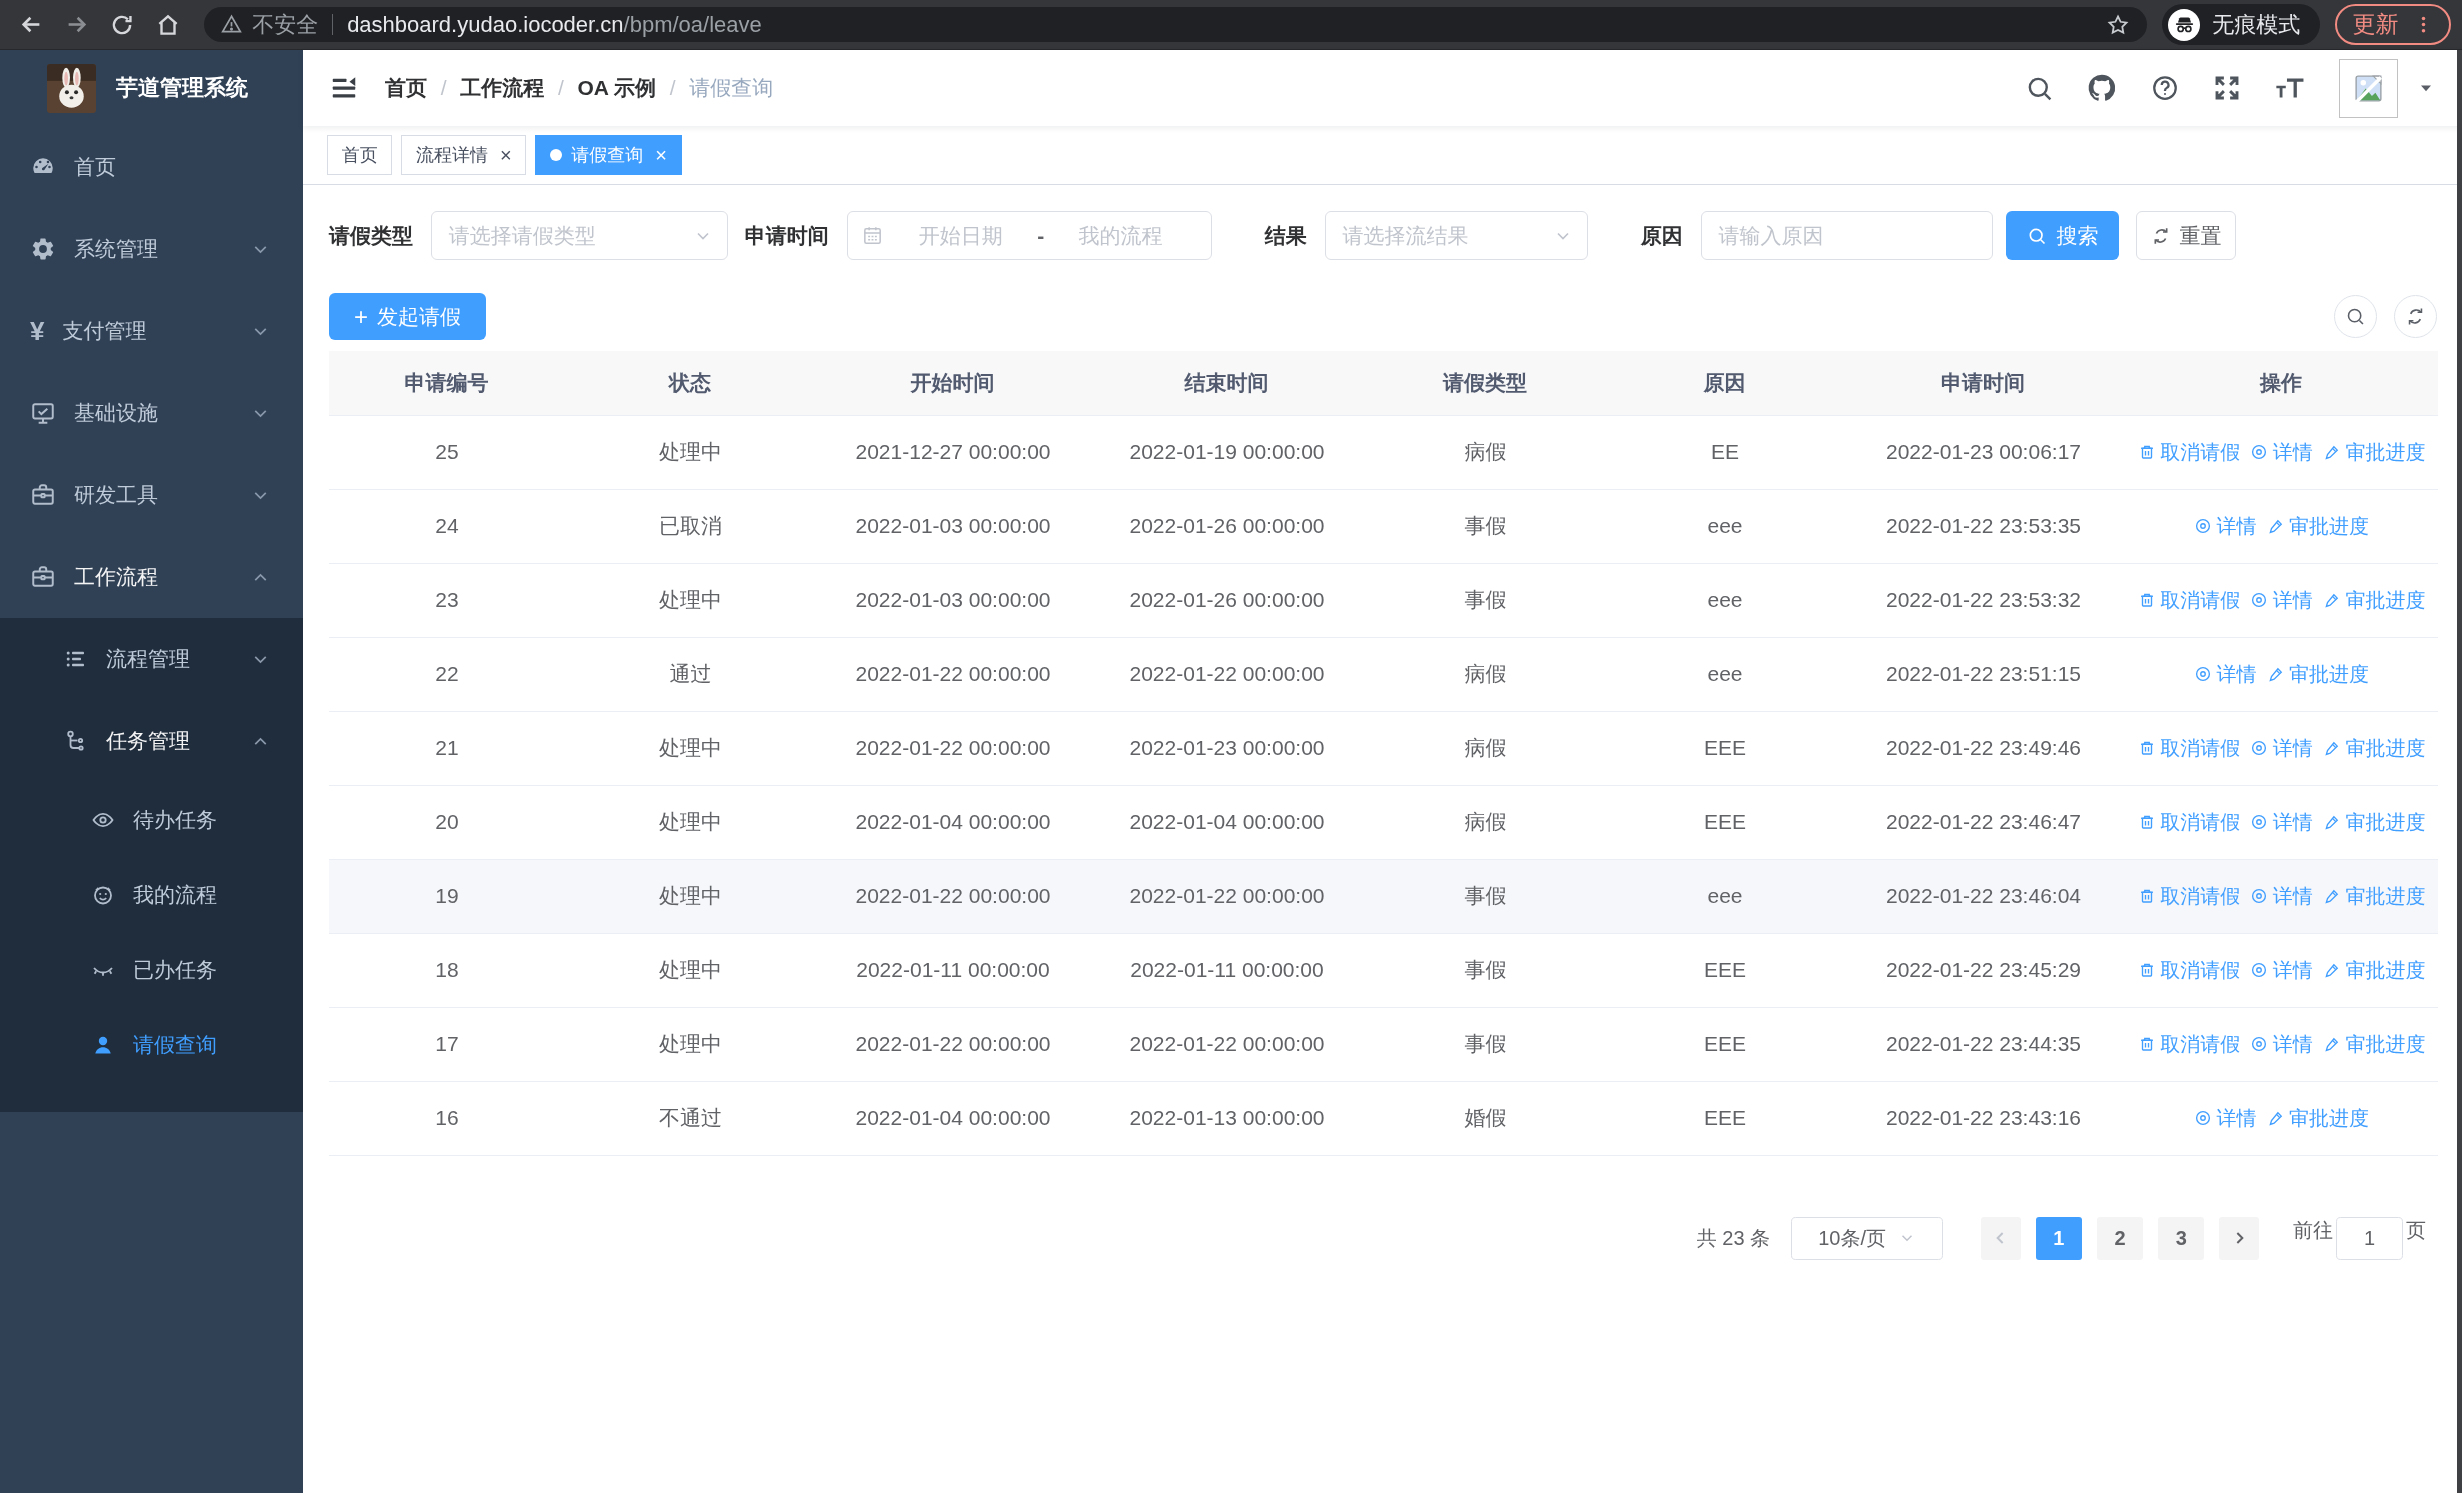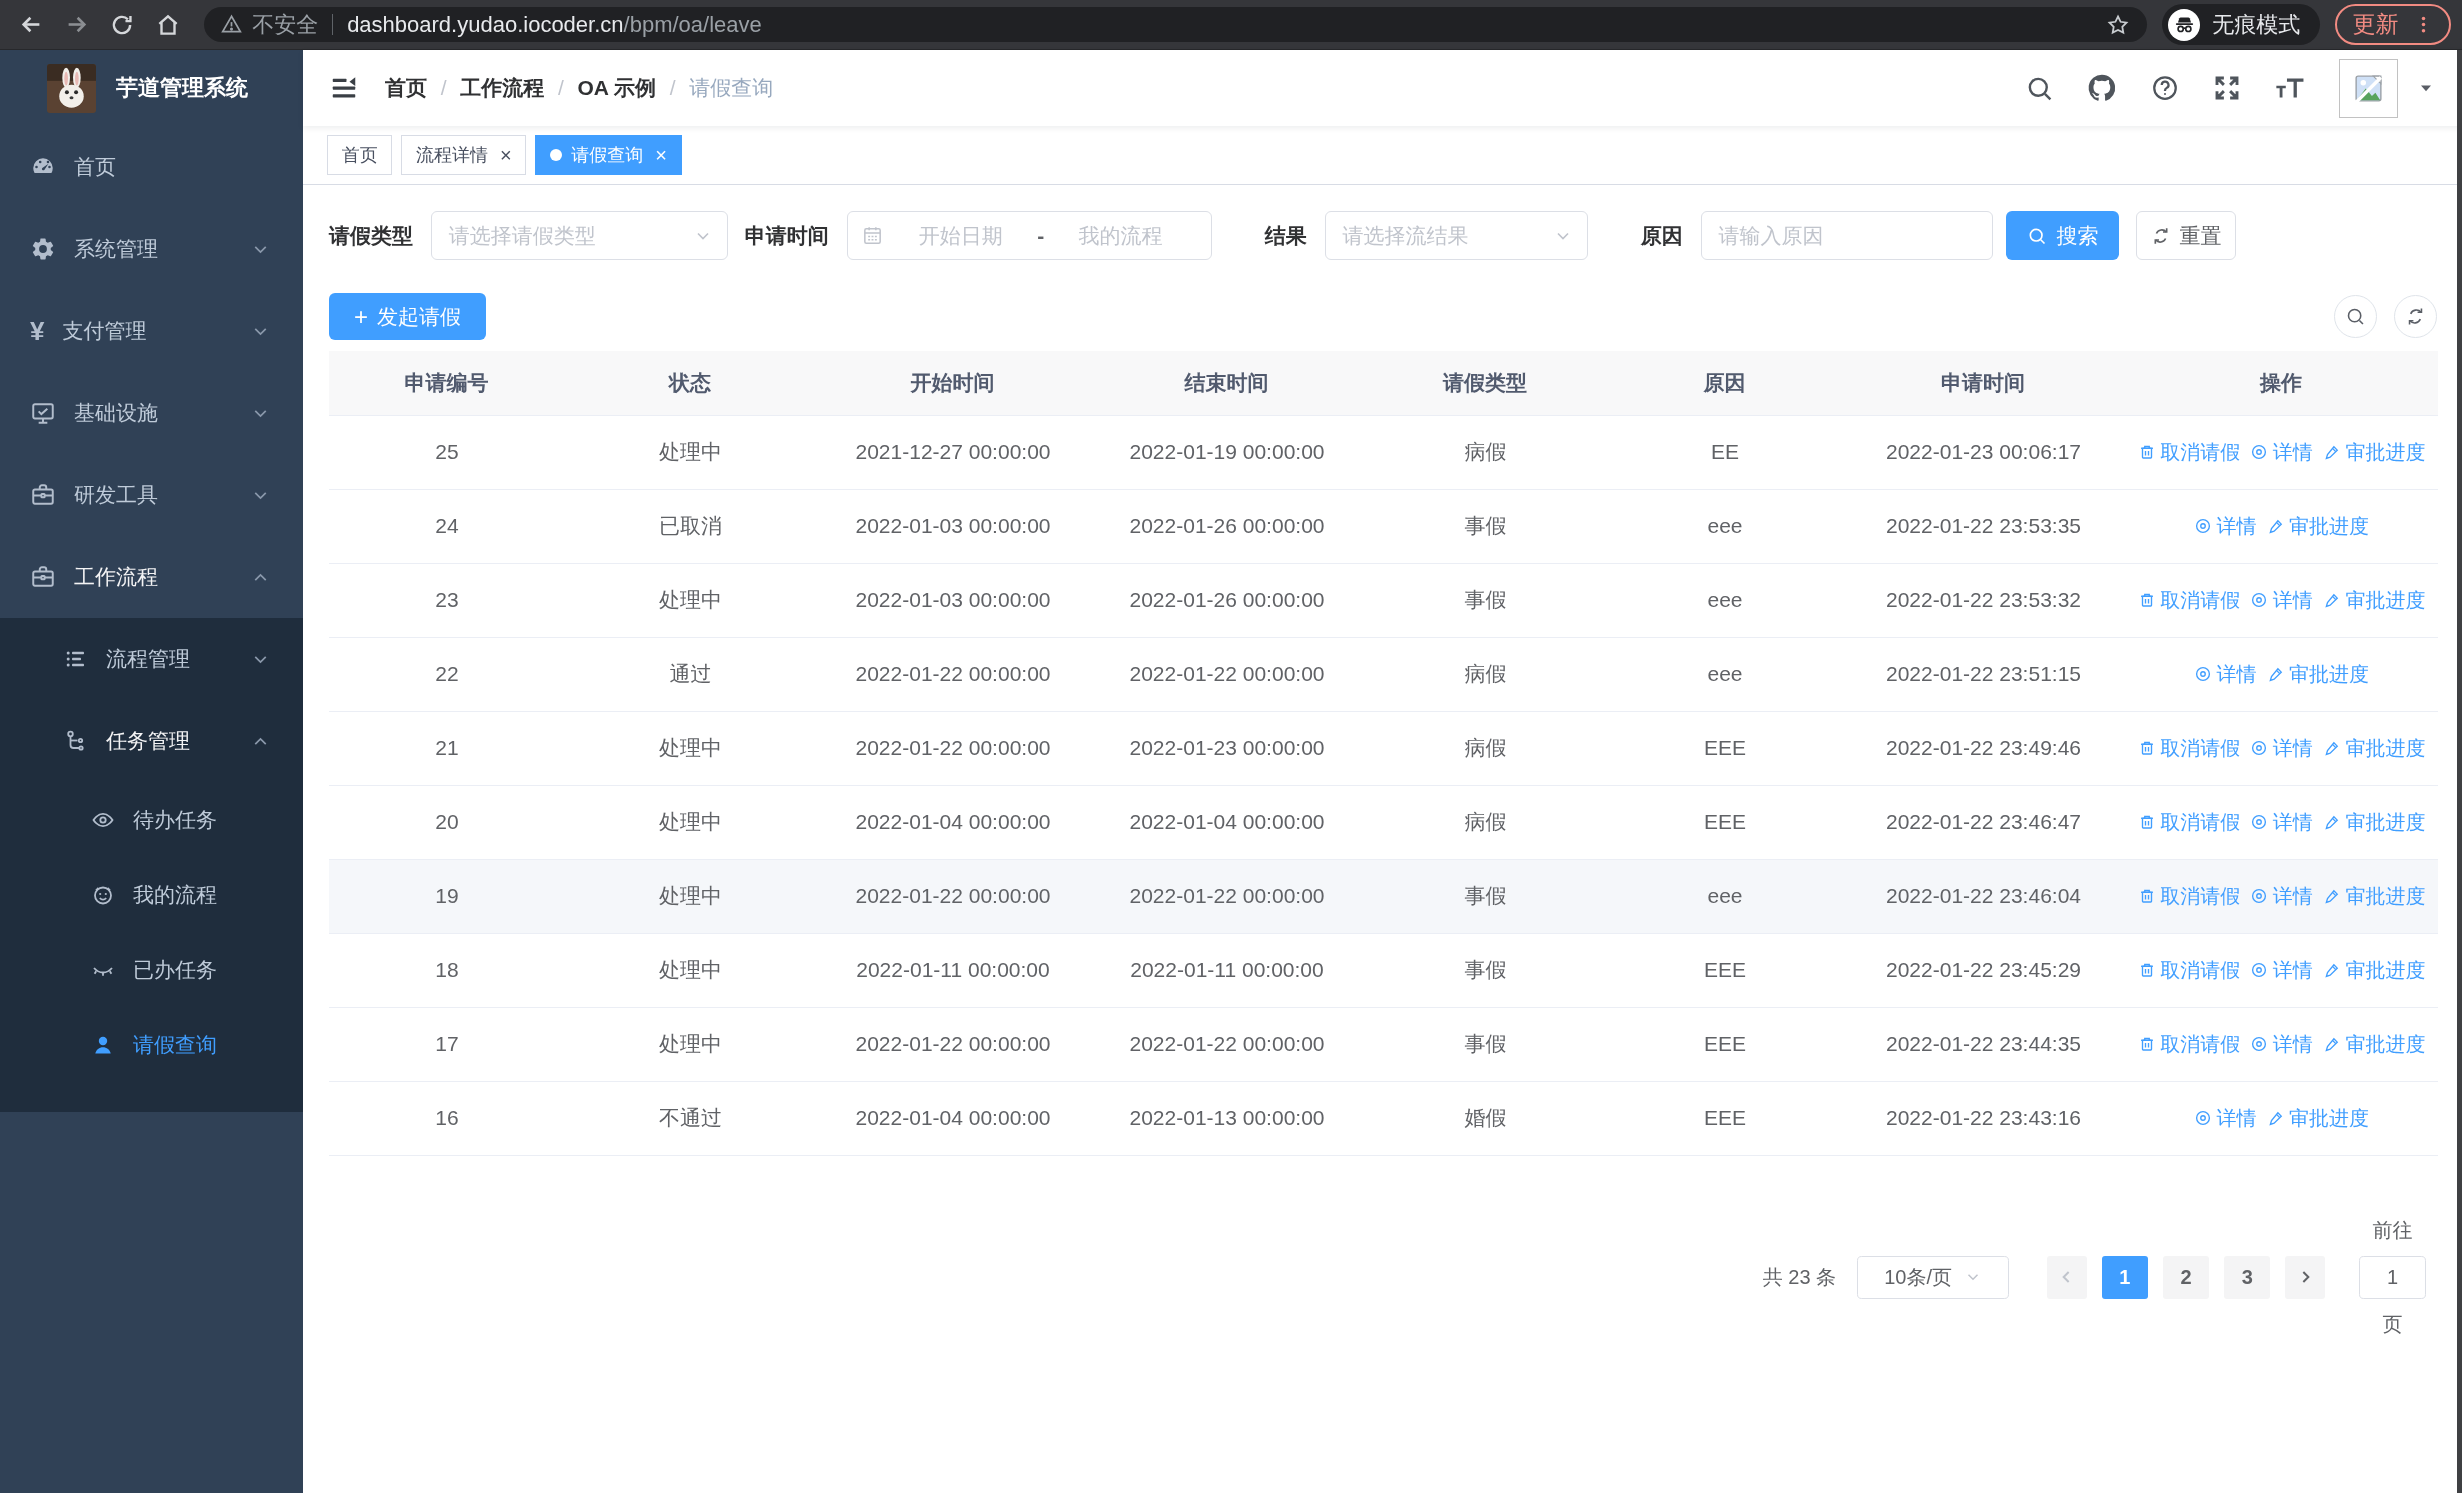--- a/index.html
+++ b/index.html
@@ -116,21 +116,21 @@
   .size-select { width:152px; height:43px; border:1.5px solid #dcdfe6; border-radius:4.6px;
     display:flex; align-items:center; justify-content:center; gap:12px; margin-right:30px;
     color:#606266; cursor:pointer; }
   .size-select .chev { color:#c0c4cc; display:flex; }
   .page-btn { min-width:46px; height:43px; border-radius:3px; background:#f4f4f5;
     display:flex; align-items:center; justify-content:center; margin:0 7.6px;
     font-weight:bold; color:#606266; cursor:pointer; }
   .page-btn.arrow { min-width:40px; }
   .page-btn.arrow.prev { color:#c0c4cc; }
   .page-btn.active { background:#409EFF; color:#fff; }
-  .goto { margin-left:26px; display:flex; align-items:center; gap:12px;flex-direction:column; }
+  .goto { margin-left:26px; display:flex; gap:3px; }
   .goto-input { width:67px; height:43px; border:1.5px solid #dcdfe6; border-radius:4.6px;
     text-align:center; font-size:20px; color:#606266; outline:none; }
 
   .right-edge { position:fixed; top:50px; right:0; width:4.6px; height:1443px;
     background:#3f4043; z-index:50; }
 </style>
 </head>
 <body>
 
 <div class="browser-bar">

